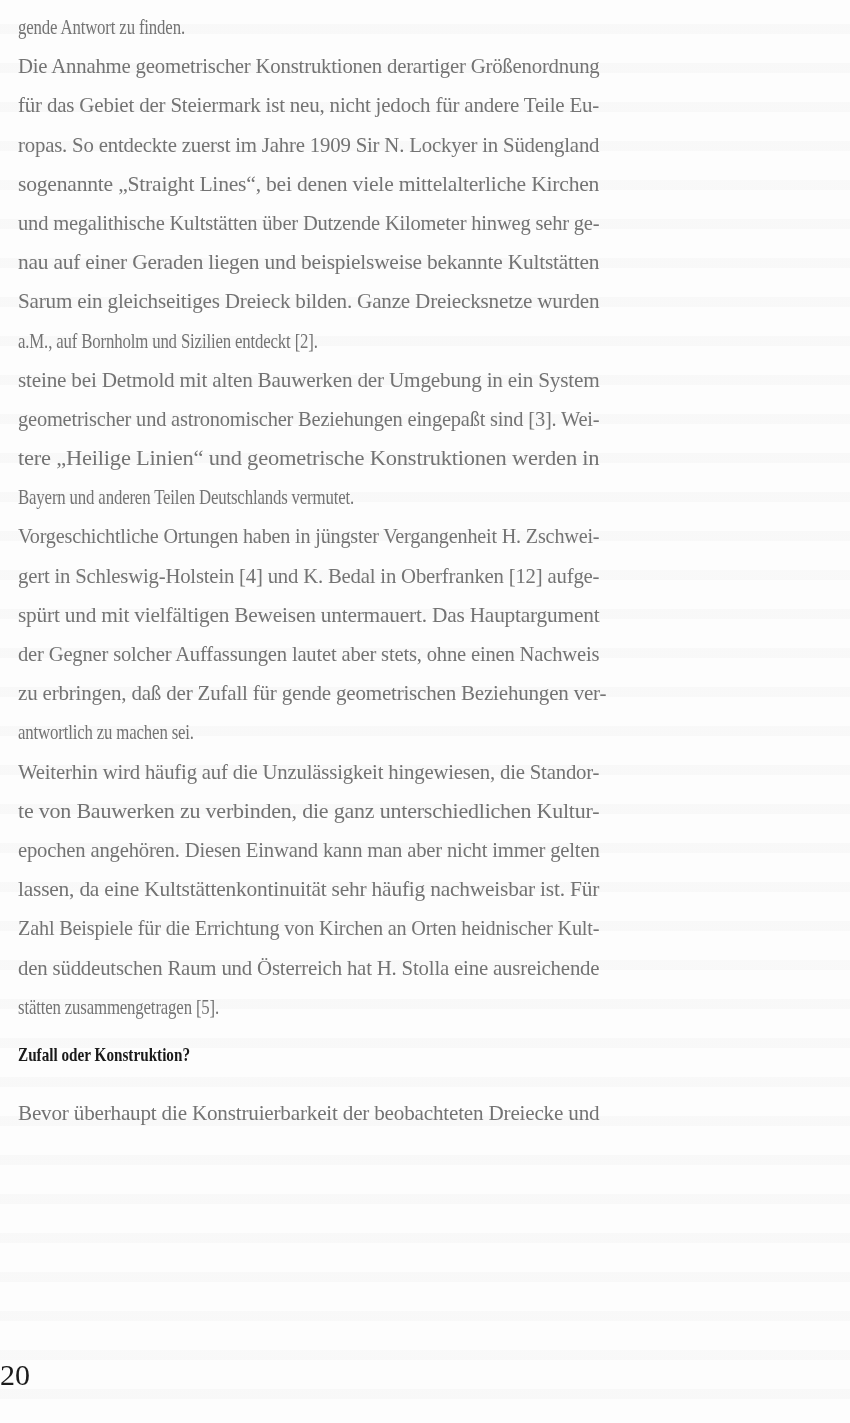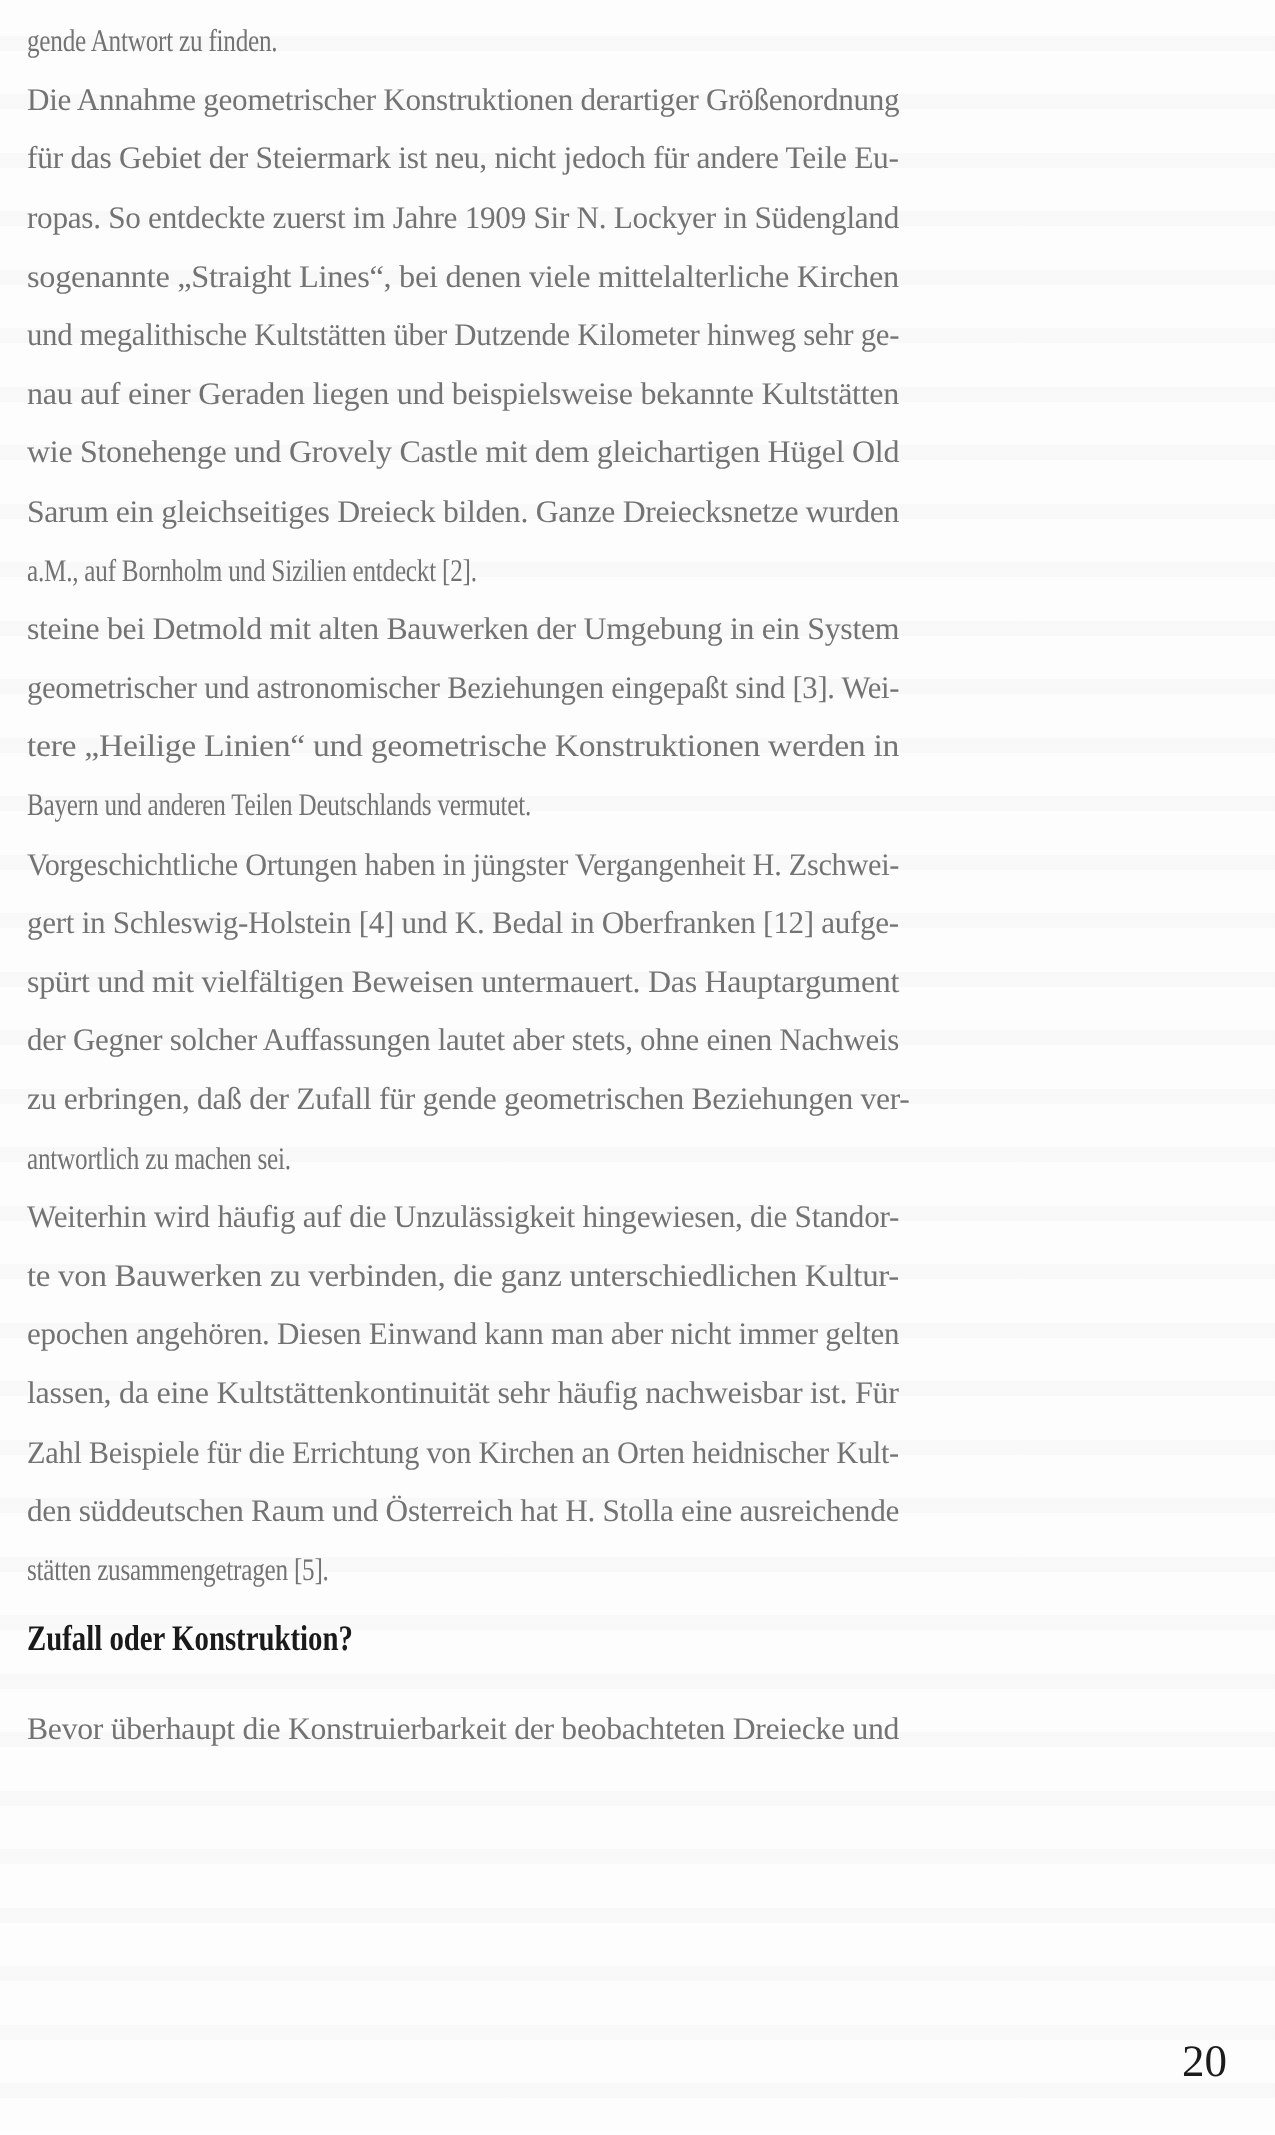--- a/index.html
+++ b/index.html
@@ -38,36 +38,36 @@
       transform-origin: 0 0;
       letter-spacing: -0.2px;
     }
     .line .inner {
       display: inline-block;
       transform-origin: 0 50%;
     }
     .heading {
       font-family: "Liberation Serif", "DejaVu Serif", serif;
       font-weight: bold;
-      font-size: 24px;
+      font-size: 19px;
       line-height: 39px;
       color: #1a1a1a;
       margin-top: 8px;
       white-space: nowrap;
     }
     .heading .inner {
       display: inline-block;
       transform-origin: 0 50%;
     }
     .page-number {
       position: absolute;
       left: 0;
       width: 818px;
       top: 1358px;
-      text-align: right;
+      text-align: left;
       font-family: "Liberation Serif", "DejaVu Serif", serif;
       font-size: 30px;
       color: #1c1c1c;
     }
     .gap {
       height: 20px;
     }
   </style>
 </head>
 <body>
@@ -75,21 +75,20 @@
 <div class="ghost"></div>
 
 <div class="page">
   <div class="line"><span class="inner" style="transform: scaleX(0.8);">gende Antwort zu finden.</span></div>
   <div class="line"><span class="inner" style="transform: scaleX(0.9886);">Die Annahme geometrischer Konstruktionen derartiger Größenordnung</span></div>
   <div class="line"><span class="inner" style="transform: scaleX(0.9995); text-align: center;">für das Gebiet der Steiermark ist neu, nicht jedoch für andere Teile Eu-</span></div>
   <div class="line"><span class="inner" style="transform: scaleX(0.9915);">ropas.  So entdeckte zuerst im Jahre 1909 Sir N. Lockyer in Südengland</span></div>
   <div class="line"><span class="inner" style="transform: scaleX(1.0272);">sogenannte „Straight Lines“, bei denen viele mittelalterliche Kirchen</span></div>
   <div class="line"><span class="inner" style="transform: scaleX(0.9771);">und megalithische Kultstätten über Dutzende Kilometer hinweg sehr ge-</span></div>
   <div class="line"><span class="inner" style="transform: scaleX(1.0186);">nau auf einer Geraden liegen und beispielsweise bekannte Kultstätten</span></div>
-  <div class="line"><span class="inner" style="transform: scaleX(1.0166);">wie Stonehenge und Grovely Castle mit dem gleichartigen Hügel Old</span></div>
   <div class="line"><span class="inner" style="transform: scaleX(1.0061);">Sarum ein gleichseitiges Dreieck bilden.  Ganze Dreiecksnetze wurden</span></div>
   <div class="line"><span class="inner" style="transform: scaleX(0.8);">a.M., auf Bornholm und Sizilien entdeckt [2].</span></div>
   <div class="line"><span class="inner" style="transform: scaleX(1.0094);">steine bei Detmold mit alten Bauwerken der Umgebung in ein System</span></div>
   <div class="line"><span class="inner" style="transform: scaleX(0.9729);">geometrischer und astronomischer Beziehungen eingepaßt sind [3]. Wei-</span></div>
   <div class="line"><span class="inner" style="transform: scaleX(1.0704);">tere „Heilige Linien“ und geometrische Konstruktionen werden in</span></div>
   <div class="line"><span class="inner" style="transform: scaleX(0.8);">Bayern und anderen Teilen Deutschlands vermutet.</span></div>
   <div class="line"><span class="inner" style="transform: scaleX(0.961);">Vorgeschichtliche Ortungen haben in jüngster Vergangenheit H. Zschwei-</span></div>
   <div class="line"><span class="inner" style="transform: scaleX(0.9879);">gert in Schleswig-Holstein [4] und K. Bedal in Oberfranken [12] aufge-</span></div>
   <div class="line"><span class="inner" style="transform: scaleX(1.0166);">spürt und mit vielfältigen Beweisen untermauert. Das Hauptargument</span></div>
   <div class="line"><span class="inner" style="transform: scaleX(0.9818);">der Gegner solcher Auffassungen lautet aber stets, ohne einen Nachweis</span></div>

